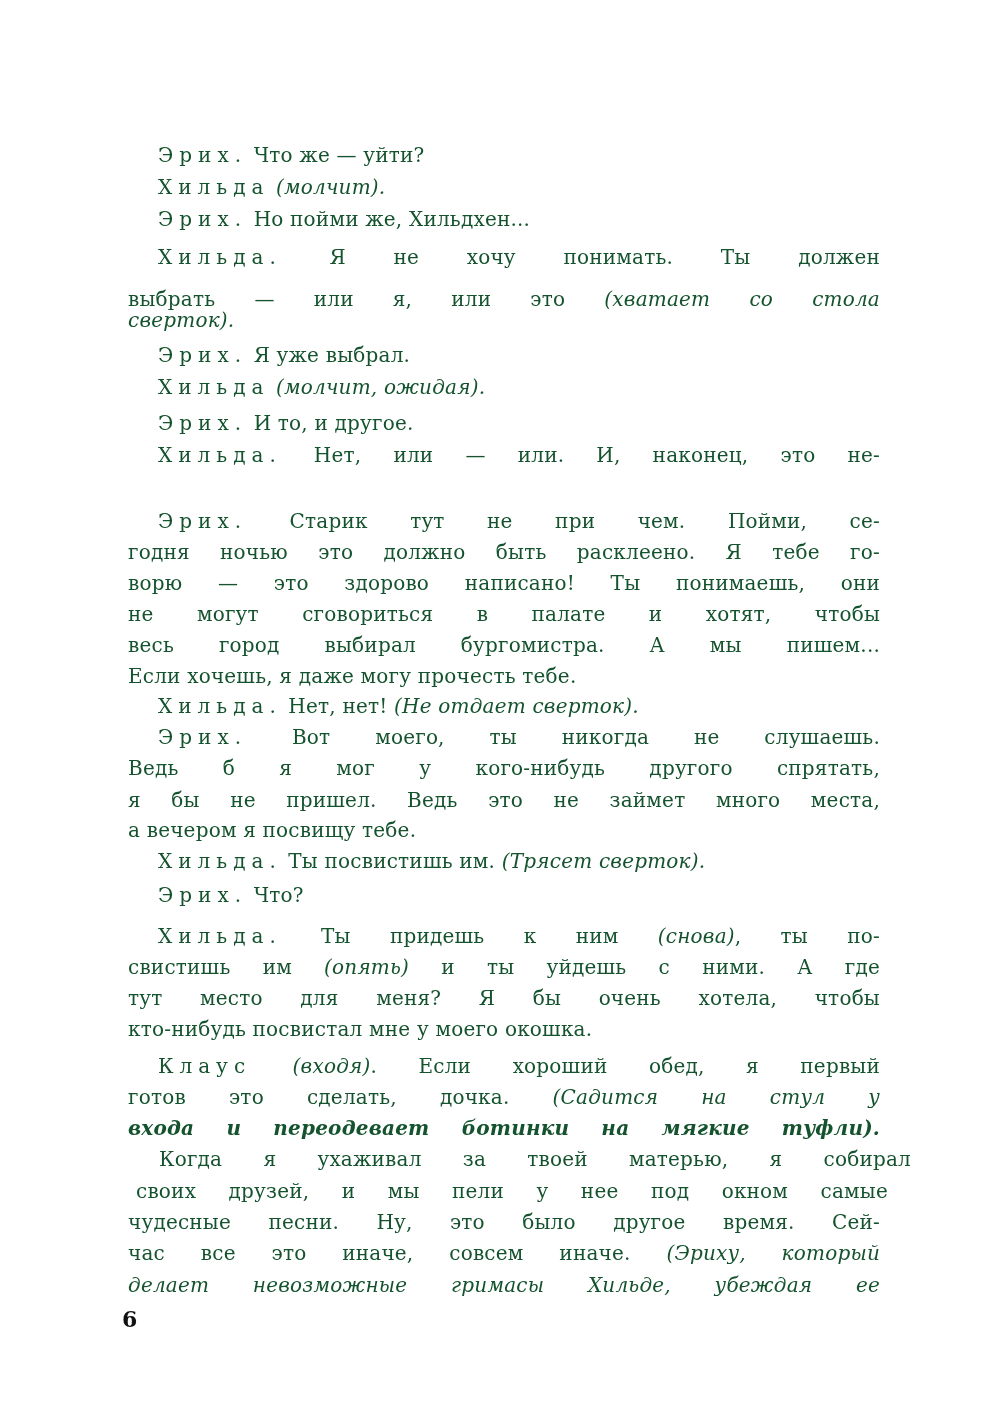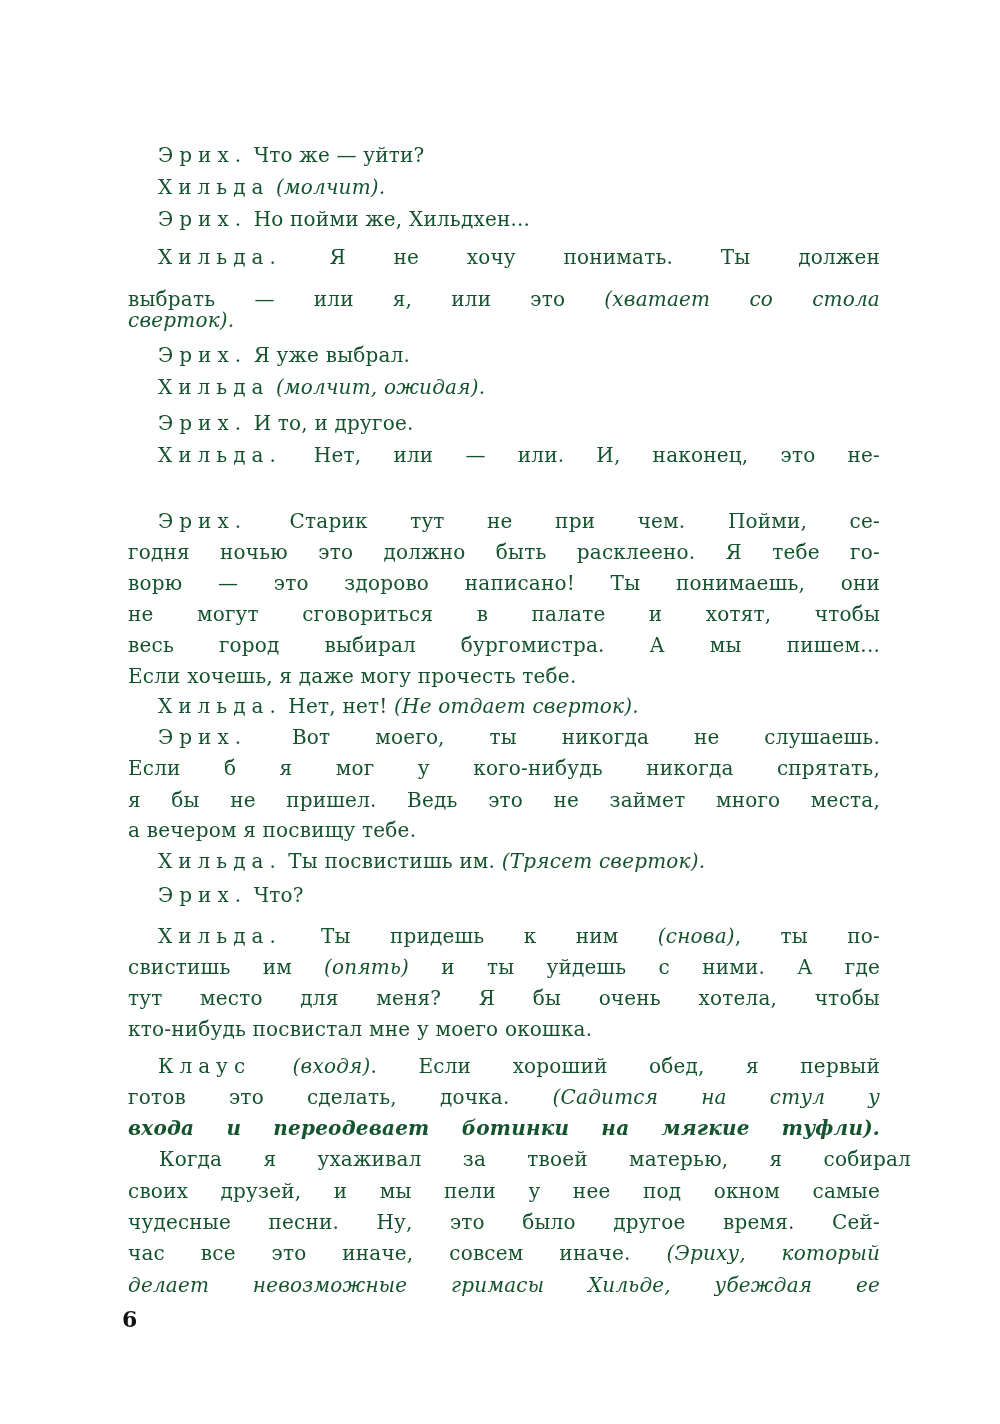--- a/index.html
+++ b/index.html
@@ -37,31 +37,31 @@
     <div class="line ind last" style="top: 408px;"><span class="spk">Эрих.</span><span> И то, и другое.</span></div>
     <div class="line ind" style="top: 440px;"><span class="spk">Хильда.</span><span> Нет, или — или. И, наконец, это не-</span></div>
     <div class="line ind" style="top: 506px;"><span class="spk">Эрих.</span><span> Старик тут не при чем. Пойми, се-</span></div>
     <div class="line" style="top: 537px;"><span>годня ночью это должно быть расклеено. Я тебе го-</span></div>
     <div class="line" style="top: 568px;"><span>ворю — это здорово написано! Ты понимаешь, они</span></div>
     <div class="line" style="top: 599px;"><span>не могут сговориться в палате и хотят, чтобы</span></div>
     <div class="line" style="top: 630px;"><span>весь город выбирал бургомистра. А мы пишем...</span></div>
     <div class="line last" style="top: 661px;"><span>Если хочешь, я даже могу прочесть тебе.</span></div>
     <div class="line ind last" style="top: 691px;"><span class="spk">Хильда.</span><span> Нет, нет! </span><span class="dir">(Не отдает сверток).</span></div>
     <div class="line ind" style="top: 722px;"><span class="spk">Эрих.</span><span> Вот моего, ты никогда не слушаешь.</span></div>
-    <div class="line" style="top: 753px;"><span>Если б я мог у кого-нибудь никогда спрятать,</span></div>
+    <div class="line" style="top: 753px;"><span>Ведь б я мог у кого-нибудь другого спрятать,</span></div>
     <div class="line" style="top: 785px;"><span>я бы не пришел. Ведь это не займет много места,</span></div>
     <div class="line last" style="top: 815px;"><span>а вечером я посвищу тебе.</span></div>
     <div class="line ind last" style="top: 846px;"><span class="spk">Хильда.</span><span> Ты посвистишь им. </span><span class="dir">(Трясет сверток).</span></div>
     <div class="line ind last" style="top: 880px;"><span class="spk">Эрих.</span><span> Что?</span></div>
     <div class="line ind" style="top: 921px;"><span class="spk">Хильда.</span><span> Ты придешь к ним </span><span class="dir">(снова)</span><span>, ты по-</span></div>
     <div class="line" style="top: 952px;"><span>свистишь им </span><span class="dir">(опять)</span><span> и ты уйдешь с ними. А где</span></div>
     <div class="line" style="top: 983px;"><span>тут место для меня? Я бы очень хотела, чтобы</span></div>
     <div class="line last" style="top: 1014px;"><span>кто-нибудь посвистал мне у моего окошка.</span></div>
     <div class="line ind" style="top: 1051px;"><span class="spk">Клаус</span><span> </span><span class="dir">(входя)</span><span>. Если хороший обед, я первый</span></div>
     <div class="line" style="top: 1082px;"><span>готов это сделать, дочка. </span><span class="dir">(Садится на стул у</span></div>
     <div class="line" style="top: 1113px; font-weight: bold;"><span class="dir">входа и переодевает ботинки на мягкие туфли).</span></div>
     <div class="line" style="top: 1144px; margin-left: 31px;"><span>Когда я ухаживал за твоей матерью, я собирал</span></div>
-    <div class="line" style="top: 1176px;"><span>своих друзей, и мы пели у нее под окном самые</span></div>
+    <div class="line" style="top: 1176px; margin-left: 8px;"><span>своих друзей, и мы пели у нее под окном самые</span></div>
     <div class="line" style="top: 1207px;"><span>чудесные песни. Ну, это было другое время. Сей-</span></div>
     <div class="line" style="top: 1238px;"><span>час все это иначе, совсем иначе. </span><span class="dir">(Эриху, который</span></div>
     <div class="line" style="top: 1270px;"><span class="dir">делает невозможные гримасы Хильде, убеждая ее</span></div>
     <div class="pagenum">6</div>
   </div>
 
 </body></html>

